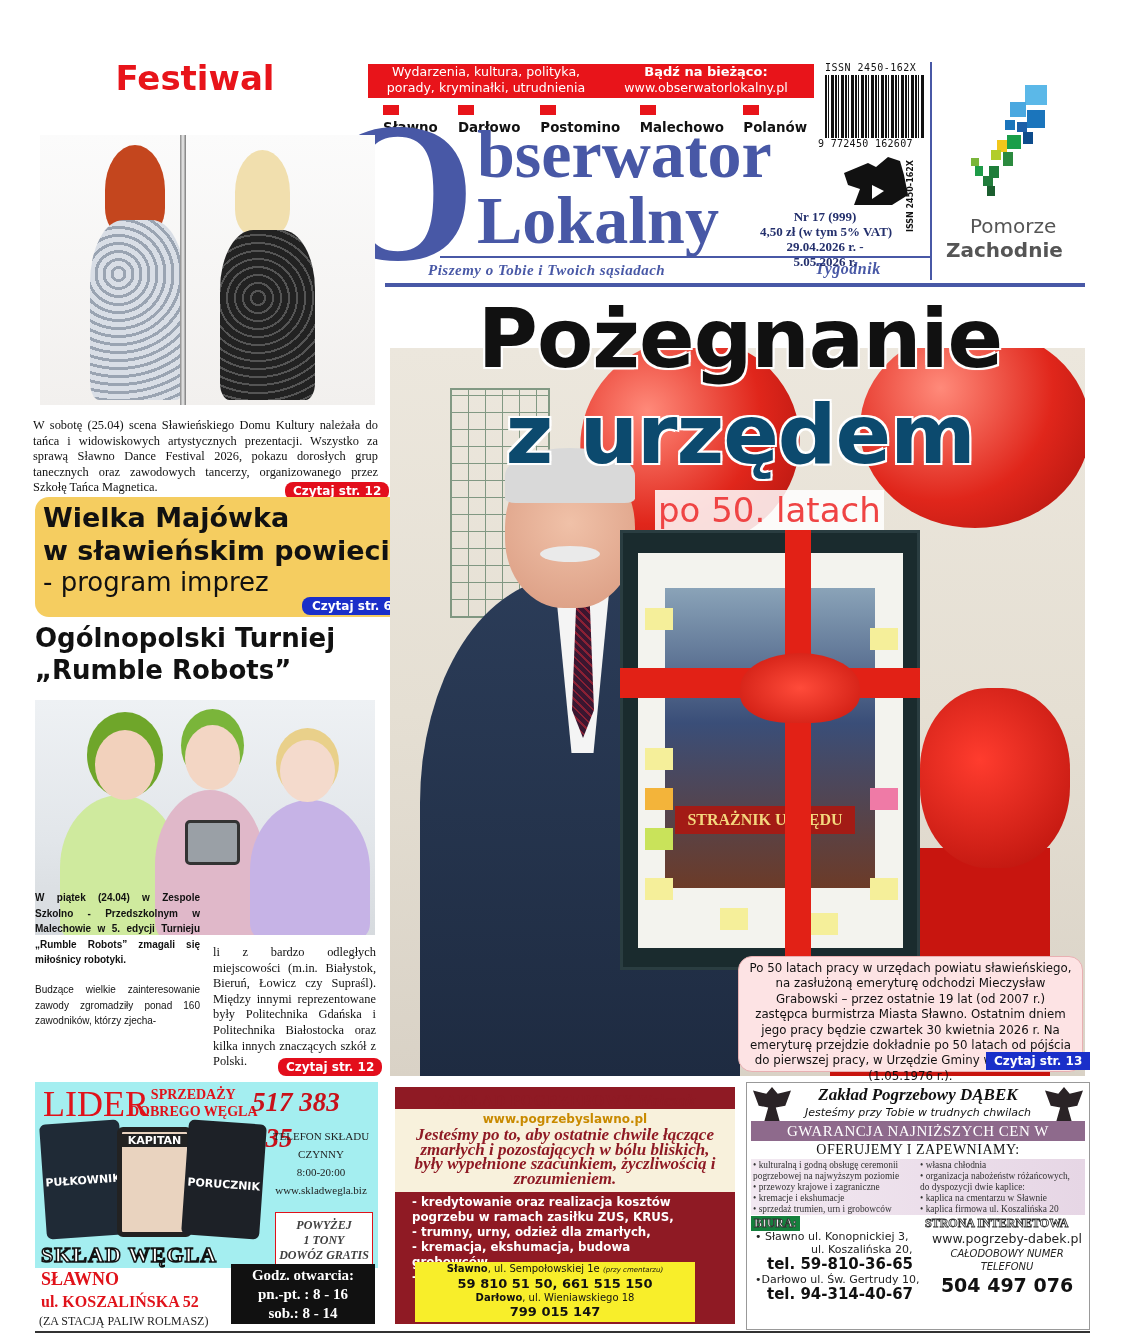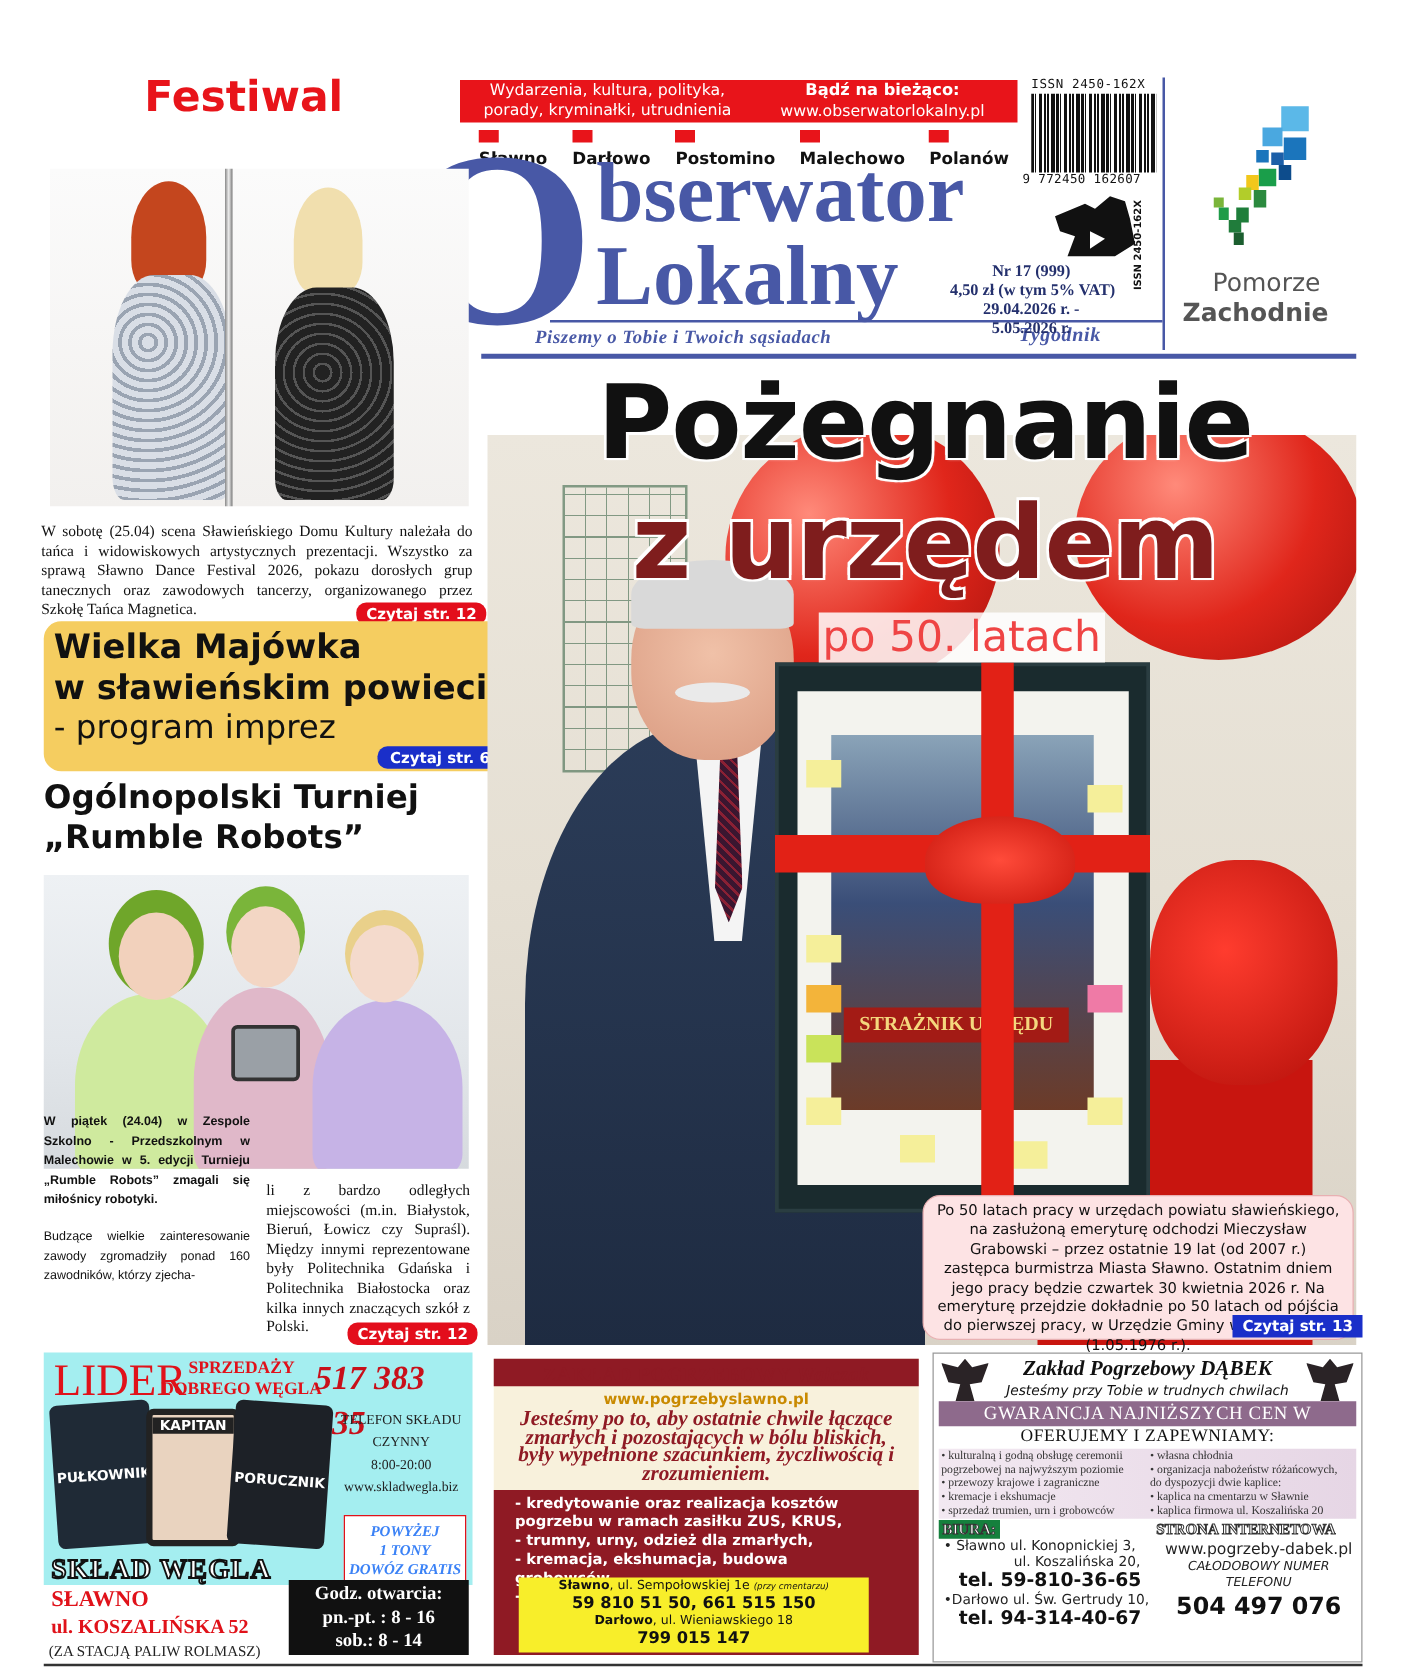--- a/index.html
+++ b/index.html
@@ -81,36 +81,36 @@
 #frame-mat{left:248px;top:205px;width:265px;height:395px;background:#f3f3ee}
 #frame-pic{left:275px;top:240px;width:210px;height:300px;background:linear-gradient(180deg,#8aa3b8 0%,#3a4e78 45%,#6c3b28 100%)}
 #frame-banner{left:285px;top:458px;width:180px;height:28px;background:#a31b15;color:#f4d77d;font-family:"Liberation Serif",serif;font-weight:bold;font-size:16px;text-align:center;line-height:28px}
 #ribbon-v{left:395px;top:182px;width:26px;height:440px;background:#e22116}
 #ribbon-h{left:230px;top:320px;width:300px;height:30px;background:#e22116}
 #bow{left:350px;top:305px;width:120px;height:70px;background:radial-gradient(ellipse at 50% 50%,#ff4b3a,#c8160d);border-radius:50% 50% 40% 40%}
 #big-bow{left:530px;top:340px;width:150px;height:180px;background:radial-gradient(circle at 40% 40%,#ff3c2e,#b5100a);border-radius:45%}
 #red-board{left:440px;top:500px;width:220px;height:230px;background:#c8150f}
 .sticky{position:absolute;width:28px;height:22px}
 #headline-1{left:395px;top:294px;width:690px;text-align:center;font-weight:bold;font-size:82px;line-height:90px;color:#111;letter-spacing:-1px;text-shadow:0 0 3px #fff,0 0 3px #fff,2px 2px 0 #fff,-2px -2px 0 #fff,2px -2px 0 #fff,-2px 2px 0 #fff}
-#headline-2{left:395px;top:390px;width:690px;text-align:center;font-weight:bold;font-size:82px;line-height:90px;color:#7f1d1d;letter-spacing:-1px;text-shadow:0 0 3px #fff,2px 2px 0 #fff,-2px -2px 0 #fff,2px -2px 0 #fff,-2px 2px 0 #fff}
+#headline-2{left:395px;top:390px;width:690px;text-align:center;font-weight:bold;font-size:82px;line-height:90px;color:#0c4a6e;letter-spacing:-1px;text-shadow:0 0 3px #fff,2px 2px 0 #fff,-2px -2px 0 #fff,2px -2px 0 #fff,-2px 2px 0 #fff}
 #headline-3{left:655px;top:490px;font-size:34px;line-height:40px;color:#ef4444;background:rgba(255,255,255,.85);padding:0 3px}
 #lead-box{left:738px;top:956px;width:345px;height:116px;background:#fde3e4;border-radius:14px;border:1px solid #e8b0b2;padding:4px 10px;font-size:11.8px;line-height:15.4px;text-align:center;color:#111}
 #lead-badge{left:986px;top:1052px;background:#1a2fc9;color:#fff;font-weight:bold;font-size:12px;padding:2px 8px}
 
 #ad-coal{left:35px;top:1082px;width:343px;height:186px;background:#a4eef0}
 #coal-lider{left:8px;top:2px;font-family:"Liberation Serif",serif;color:#e0121a;font-size:36px;line-height:40px}
 #coal-sp{left:94px;top:4px;font-family:"Liberation Serif",serif;font-weight:bold;color:#e0121a;font-size:14px;line-height:17px;text-align:center}
 #coal-phone{left:217px;top:2px;font-family:"Liberation Serif",serif;font-weight:bold;font-style:italic;color:#c8101a;font-size:27px;line-height:36px}
 .bag{position:absolute;border-radius:6px}
 #bag1{left:8px;top:40px;width:80px;height:115px;background:#1f2a36;transform:rotate(-4deg)}
 #bag2{left:82px;top:45px;width:75px;height:110px;background:#e9d3bf;border:5px solid #222}
 #bag3{left:150px;top:40px;width:78px;height:115px;background:#1d2127;transform:rotate(4deg)}
 .bag-label{position:absolute;color:#fff;font-weight:bold;font-size:11px;width:100%;text-align:center}
 #coal-info{left:232px;top:45px;width:108px;text-align:center;font-family:"Liberation Serif",serif;font-size:11px;line-height:18px;color:#222}
-#coal-promo{left:240px;top:130px;width:98px;height:58px;background:#fff;border:1px solid #e0121a;text-align:center;font-family:"Liberation Serif",serif;font-style:italic;font-weight:bold;color:#3b82f6;font-size:12px;line-height:15px;padding-top:5px}
+#coal-promo{left:240px;top:130px;width:98px;height:58px;background:#fff;border:1px solid #e0121a;text-align:center;font-family:"Liberation Serif",serif;font-style:italic;font-weight:bold;color:#404040;font-size:12px;line-height:15px;padding-top:5px}
 #coal-sklad{left:6px;top:160px;font-family:"Liberation Serif",serif;font-weight:bold;font-size:22px;color:#fff;-webkit-text-stroke:1.5px #111;letter-spacing:1px}
 #coal-city{left:6px;top:186px;font-family:"Liberation Serif",serif;font-weight:bold;color:#e0121a;font-size:18px;line-height:22px}
 #coal-street{left:6px;top:210px;font-family:"Liberation Serif",serif;font-weight:bold;color:#e0121a;font-size:16px;line-height:20px}
 #coal-station{left:4px;top:232px;font-family:"Liberation Serif",serif;color:#222;font-size:12px;line-height:14px}
 #coal-hours{left:196px;top:182px;width:144px;height:60px;background:#111;color:#fff;font-family:"Liberation Serif",serif;font-weight:bold;font-size:15px;line-height:19px;text-align:center;padding-top:2px}
 #ad-walczak{left:390px;top:1082px;width:350px;height:248px;background:#fff}
 #walczak-top{left:5px;top:5px;width:340px;height:105px;background:#f8f1dc;border-top:22px solid #8f1a24}
 #walczak-title{left:20px;top:10px;width:310px;text-align:center;font-family:"Liberation Serif",serif;font-weight:bold;color:#8f1a24;font-size:16px;letter-spacing:.5px}
 #walczak-title i{font-style:italic}
 #walczak-www{left:20px;top:30px;width:310px;text-align:center;color:#c98a00;font-weight:bold;font-size:12px}

